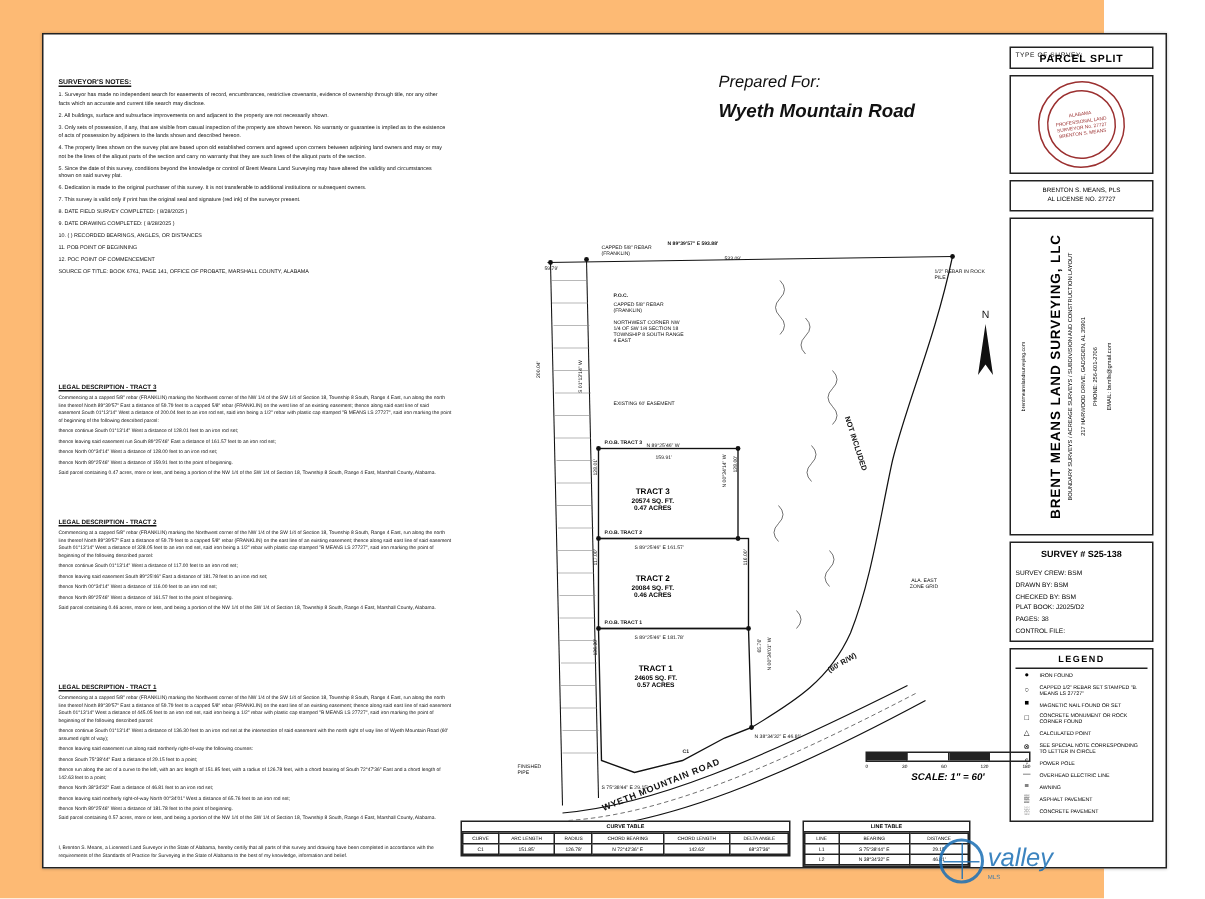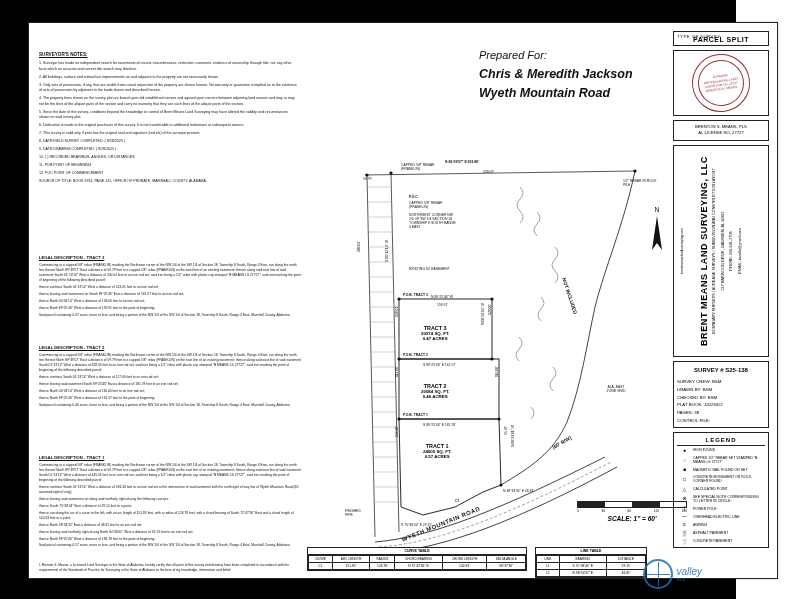--- a/index.html
+++ b/index.html
@@ -1,17 +1,17 @@
 <!DOCTYPE html>
 <html><head>
 <meta charset="utf-8">
 <style>
   html,body{margin:0;padding:0;background:#ffffff;}
   body{width:803px;height:599px;font-family:"Liberation Sans",sans-serif;overflow:hidden;}
-  #sheet{position:relative;width:736px;height:599px;background:#000000;}
+  #sheet{position:relative;width:736px;height:599px;background:#fdba74;}
   .paper{position:absolute;left:28px;top:22px;width:748px;height:555px;background:#ffffff;border:1px solid #222;box-shadow:0 0 2px rgba(0,0,0,.25);}
   
   .notes{position:absolute;left:10px;top:28px;width:258px;font-size:3.6px;line-height:1.55;color:#111;}
   .notes .hd{font-size:4.6px;font-weight:bold;text-decoration:underline;margin-bottom:3px;}
   .notes .line{margin-bottom:2.4px;}
   .legal{position:absolute;left:10px;width:262px;font-size:3.3px;line-height:1.5;color:#111;}
   .legal .lhd{font-size:4.2px;font-weight:bold;text-decoration:underline;margin-bottom:2px;}
   .legal p{margin:0 0 2px 0;}
   #legal3{top:232px;}
   #legal2{top:322px;}
@@ -61,21 +61,21 @@
   .scalebar div{flex:1;border-right:1px solid #222;}
   .scalebar div:last-child{border-right:none;}
   .scalebar .f{background:#222;}
   .scaleticks{display:flex;justify-content:space-between;font-size:3.2px;margin-top:1px;}
   .scaletext{font-size:6.5px;font-weight:bold;font-style:italic;margin-top:2px;}
   
   .wm{position:absolute;right:34px;bottom:10px;display:flex;align-items:center;gap:3px;opacity:.85;}
   .wm .globe{width:26px;height:26px;border-radius:50%;border:2px solid #1b6fb5;position:relative;}
   .wm .globe:before{content:"";position:absolute;left:50%;top:1px;bottom:1px;width:1px;background:#1b6fb5;}
   .wm .globe:after{content:"";position:absolute;top:50%;left:1px;right:1px;height:1px;background:#1b6fb5;}
-  .wm .txt{font-size:10px;color:#1b6fb5;font-style:italic;}
+  .wm .txt{font-size:17px;color:#1b6fb5;font-style:italic;}
   .wm .sub{font-size:4px;color:#1b6fb5;}
 </style>
 </head>
 <body>
 
 <div id="sheet">
   <div class="paper">
 
     <div class="notes">
       <div class="hd">SURVEYOR'S NOTES:</div>
@@ -125,21 +125,20 @@
       <p>thence leaving said northerly right-of-way North 00°34'01" West a distance of 65.76 feet to an iron rod set;</p>
       <p>thence North 89°25'46" West a distance of 181.78 feet to the point of beginning.</p>
       <p>Said parcel containing 0.57 acres, more or less, and being a portion of the NW 1/4 of the SW 1/4 of Section 18, Township 8 South, Range 4 East, Marshall County, Alabama.</p>
     </div>
 
     <div class="cert">I, Brenton S. Means, a Licensed Land Surveyor in the State of Alabama, hereby certify that all parts of this survey and drawing have been completed in accordance with the requirements of the Standards of Practice for Surveying in the State of Alabama to the best of my knowledge, information and belief.</div>
 
     <div class="prep">
       <div class="p1">Prepared For:</div>
       <div class="p2">
-        <div>Chris  &amp;  Meredith  Jackson</div>
         <div>Wyeth Mountain Road</div>
       </div>
     </div>
 
     <div class="rcol">
       <div class="rbox">
         <div class="lbl">TYPE OF SURVEY:</div>
         <div class="val">PARCEL SPLIT</div>
       </div>
 

